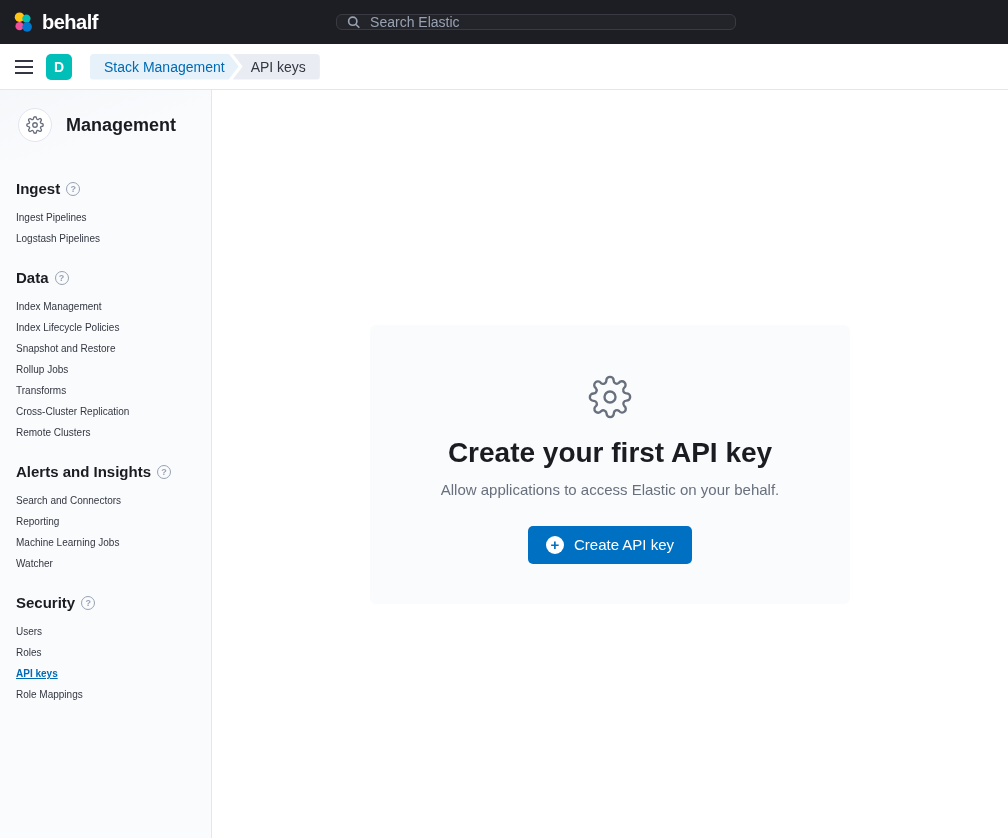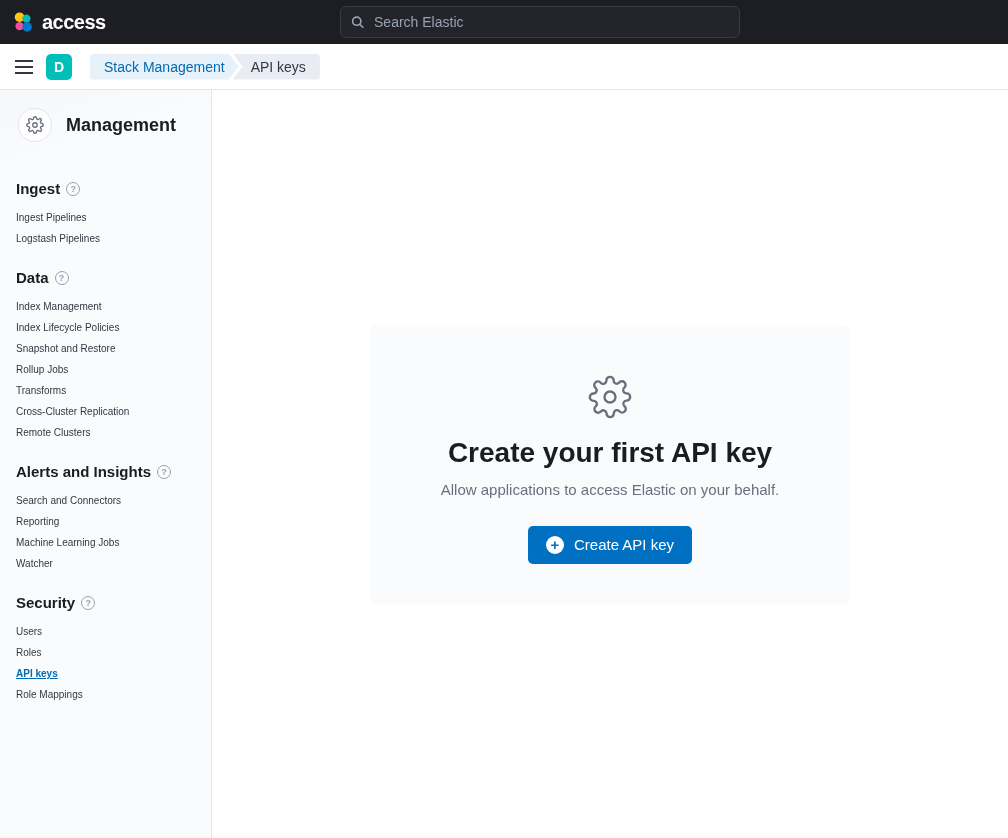--- a/index.html
+++ b/index.html
@@ -37,21 +37,21 @@
       display: flex;
       justify-content: center;
     }
     .search-box {
       display: flex;
       align-items: center;
       background: #23242a;
       border: 1px solid #3a3b42;
       border-radius: 6px;
       width: 400px;
-      height: 32px;
+      height: 16px;
       padding: 0 10px;
       gap: 10px;
     }
     .search-box input {
       background: transparent;
       border: none;
       outline: none;
       color: #98a2b3;
       font-size: 14px;
       width: 100%;
@@ -261,21 +261,21 @@
 <body>
 
 <div class="top-bar">
   <div class="logo-wrap">
     <svg width="22" height="22" viewBox="0 0 32 32">
       <circle cx="11" cy="9" r="7" fill="#fec514"></circle>
       <circle cx="21" cy="11" r="6" fill="#00bfb3"></circle>
       <circle cx="11" cy="22" r="6" fill="#f04e98"></circle>
       <circle cx="22" cy="23" r="7" fill="#0077cc"></circle>
     </svg>
-    <span class="logo-text">access</span>
+    <span class="logo-text">behalf</span>
   </div>
   <div class="search-container">
     <div class="search-box">
       <svg width="14" height="14" viewBox="0 0 16 16" fill="none" stroke="#98a2b3" stroke-width="2">
         <circle cx="7" cy="7" r="5"></circle>
         <line x1="11" y1="11" x2="15" y2="15"></line>
       </svg>
       <input type="text" placeholder="Search Elastic" style="">
     </div>
   </div>

